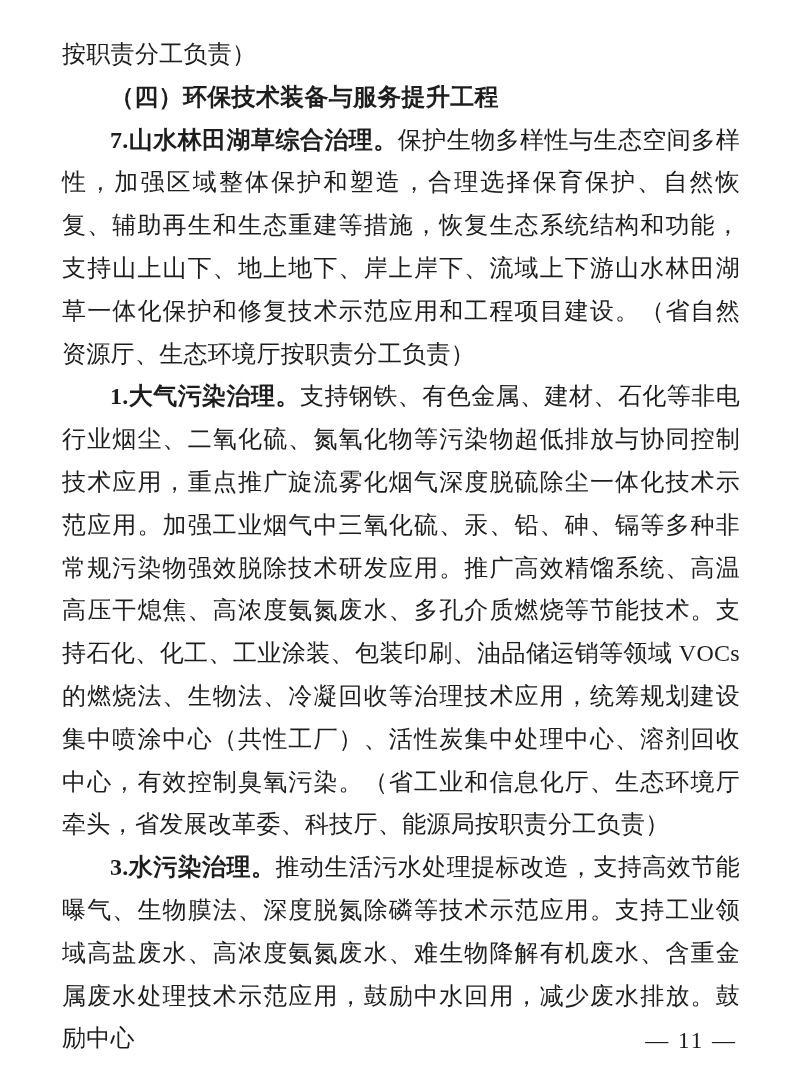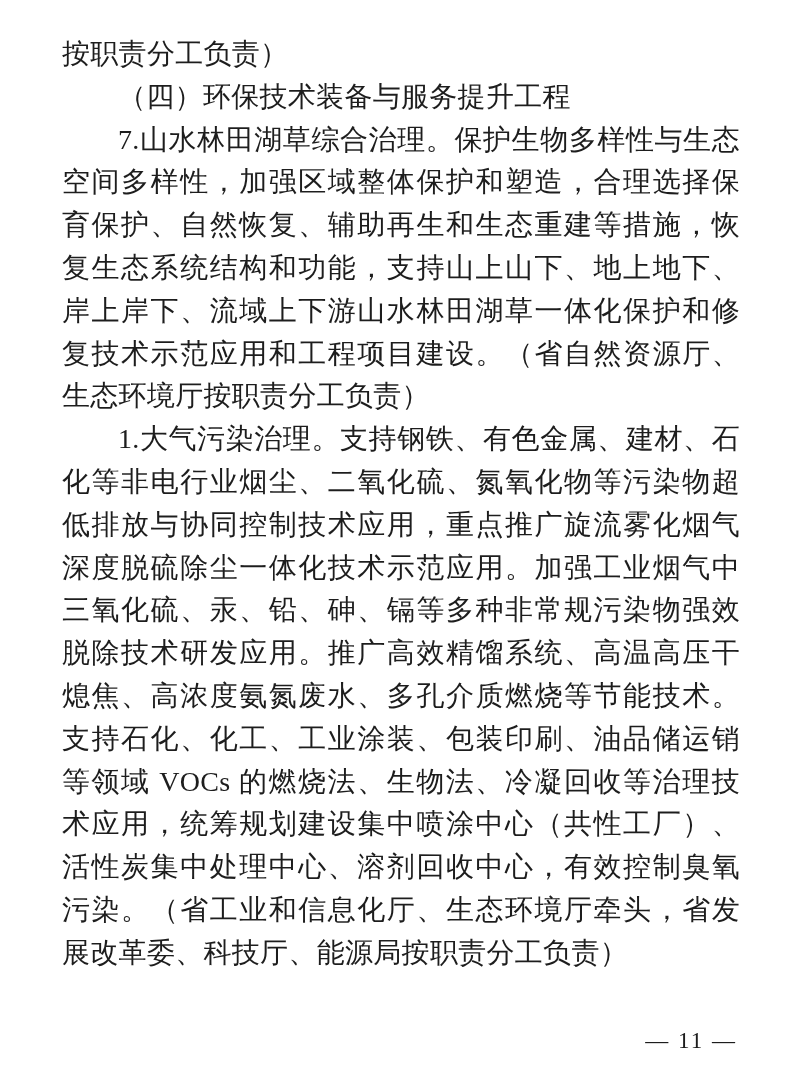--- a/index.html
+++ b/index.html
@@ -14,37 +14,37 @@
     background: #ffffff;
     overflow: hidden;
     font-family: "Liberation Serif", "DejaVu Serif", serif;
     color: #1d1d1d;
   }
   .content {
     position: absolute;
     left: 62px;
     top: 33px;
     width: 678px;
-    font-size: 28px;
+    font-size: 24px;
     line-height: 42.8px;
     text-align: justify;
     text-align-last: left;
     text-justify: inter-ideograph;
     letter-spacing: 0.3px;
   }
   .para {
     margin: 0;
     padding: 0;
     text-indent: 2em;
   }
   .para.no-indent {
     text-indent: 0;
   }
   .run-bold {
-    font-weight: normal;
+    font-weight: bold;
   }
   .page-number {
     position: absolute;
     right: 63px;
     top: 1026px;
     font-size: 23px;
     line-height: 30px;
     letter-spacing: 2px;
     color: #1d1d1d;
   }
@@ -56,17 +56,18 @@
   <div class="content">
 
     <p class="para no-indent"><span>按职责分工负责）</span></p>
 
     <p class="para"><span class="run-bold">（四）环保技术装备与服务提升工程</span></p>
 
     <p class="para"><span class="run-bold">7.山水林田湖草综合治理。</span><span>保护生物多样性与生态空间多样性，加强区域整体保护和塑造，合理选择保育保护、自然恢复、辅助再生和生态重建等措施，恢复生态系统结构和功能，支持山上山下、地上地下、岸上岸下、流域上下游山水林田湖草一体化保护和修复技术示范应用和工程项目建设。（省自然资源厅、生态环境厅按职责分工负责）</span></p>
 
     <p class="para"><span class="run-bold">1.大气污染治理。</span><span>支持钢铁、有色金属、建材、石化等非电行业烟尘、二氧化硫、氮氧化物等污染物超低排放与协同控制技术应用，重点推广旋流雾化烟气深度脱硫除尘一体化技术示范应用。加强工业烟气中三氧化硫、汞、铅、砷、镉等多种非常规污染物强效脱除技术研发应用。推广高效精馏系统、高温高压干熄焦、高浓度氨氮废水、多孔介质燃烧等节能技术。支持石化、化工、工业涂装、包装印刷、油品储运销等领域 VOCs 的燃烧法、生物法、冷凝回收等治理技术应用，统筹规划建设集中喷涂中心（共性工厂）、活性炭集中处理中心、溶剂回收中心，有效控制臭氧污染。（省工业和信息化厅、生态环境厅牵头，省发展改革委、科技厅、能源局按职责分工负责）</span></p>
 
+    <p class="para"><span class="run-bold">3.水污染治理。</span><span>推动生活污水处理提标改造，支持高效节能曝气、生物膜法、深度脱氮除磷等技术示范应用。支持工业领域高盐废水、高浓度氨氮废水、难生物降解有机废水、含重金属废水处理技术示范应用，鼓励中水回用，减少废水排放。鼓励中心</span></p>
 
   </div>
 
   <div class="page-number">— 11 —</div>
 </div>
 
 </body></html>

